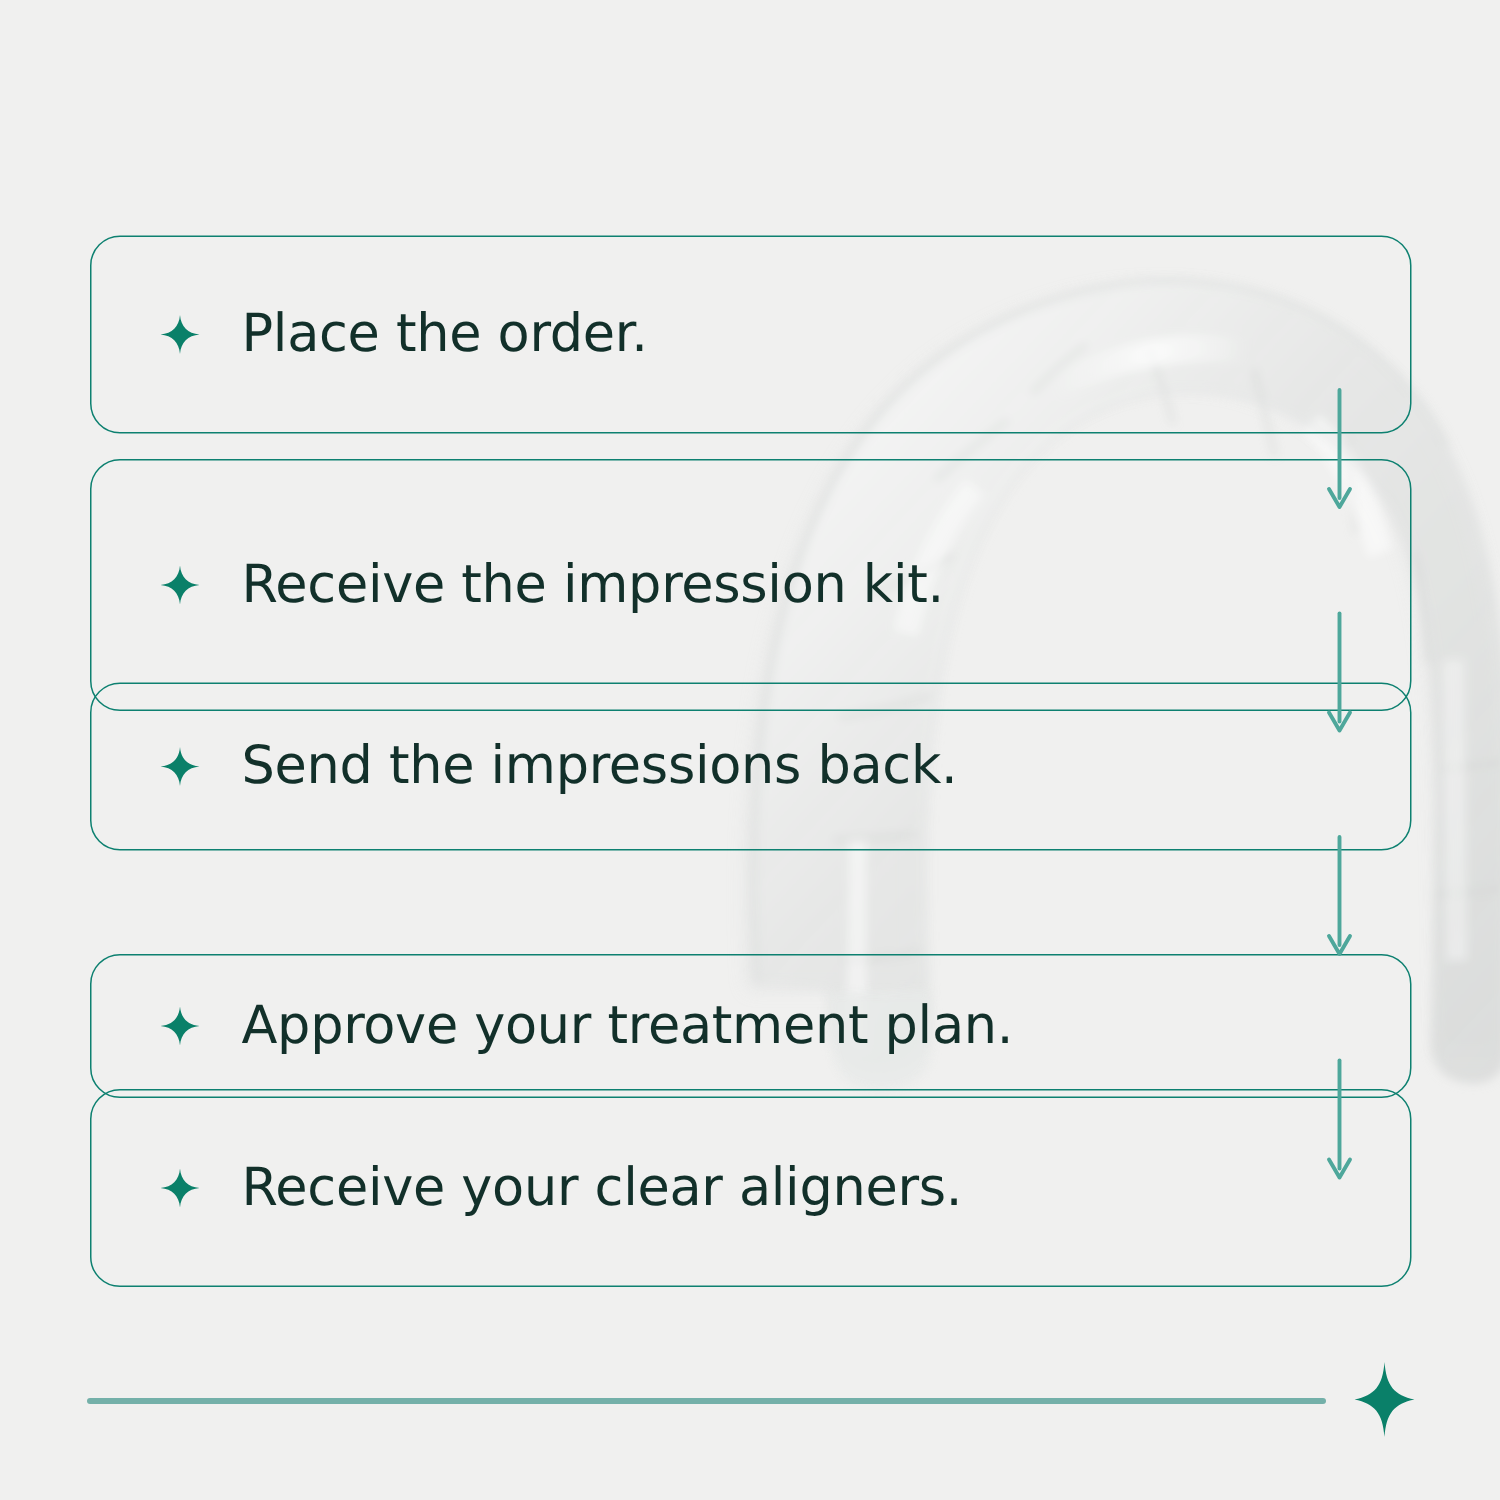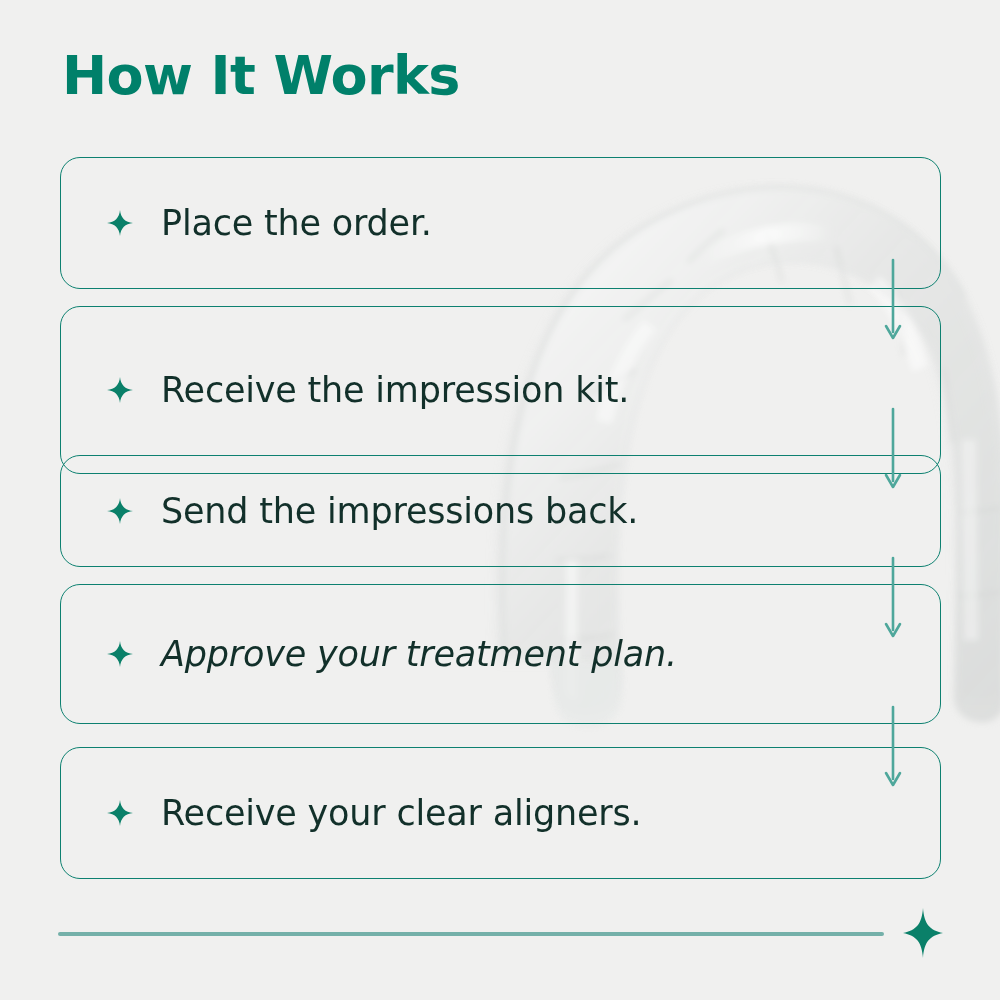--- a/index.html
+++ b/index.html
@@ -187,21 +187,20 @@
 
       <path d="M505,655 C494,462 527,296 646,226 C768,154 908,186 965,297" stroke="#dcdedd" stroke-width="3" fill="none" opacity="0.8"></path>
       <path d="M619,655 C609,468 636,332 718,282 C786,240 876,260 922,332" stroke="#e4e6e5" stroke-width="2.4" fill="none" opacity="0.75"></path>
     </g>
 
     <g filter="url(#softBlur)" opacity="0.9">
       <path d="M552,662 C552,700 556,716 568,722 C588,732 614,726 620,706 C624,690 622,676 620,660 Z" fill="#e8eae9" opacity="0.9"></path>
     </g>
   </svg>
 
-  <h1 class="page-title">How It Works</h1>
 
   <div class="steps">
 
     <div class="step-card" style="top:157px; height:132px;">
       <svg class="step-bullet" viewBox="0 0 24 24" xmlns="http://www.w3.org/2000/svg" aria-hidden="true">
         <path d="M12 0 C12.6 7.2 16.8 11.4 24 12 C16.8 12.6 12.6 16.8 12 24 C11.4 16.8 7.2 12.6 0 12 C7.2 11.4 11.4 7.2 12 0 Z" fill="#0a8069"></path>
       </svg>
       <span class="step-label">Place the order.</span>
     </div>
 
@@ -212,28 +211,28 @@
       <span class="step-label">Receive the impression kit.</span>
     </div>
 
     <div class="step-card" style="top:455px; height:112px;">
       <svg class="step-bullet" viewBox="0 0 24 24" xmlns="http://www.w3.org/2000/svg" aria-hidden="true">
         <path d="M12 0 C12.6 7.2 16.8 11.4 24 12 C16.8 12.6 12.6 16.8 12 24 C11.4 16.8 7.2 12.6 0 12 C7.2 11.4 11.4 7.2 12 0 Z" fill="#0a8069"></path>
       </svg>
       <span class="step-label">Send the impressions back.</span>
     </div>
 
-    <div class="step-card" style="top:584px; height:140px;font-style:italic;">
+    <div class="step-card" style="top:636px; height:96px;">
       <svg class="step-bullet" viewBox="0 0 24 24" xmlns="http://www.w3.org/2000/svg" aria-hidden="true">
         <path d="M12 0 C12.6 7.2 16.8 11.4 24 12 C16.8 12.6 12.6 16.8 12 24 C11.4 16.8 7.2 12.6 0 12 C7.2 11.4 11.4 7.2 12 0 Z" fill="#0a8069"></path>
       </svg>
       <span class="step-label">Approve your treatment plan.</span>
     </div>
 
-    <div class="step-card" style="top:747px; height:132px;">
+    <div class="step-card" style="top:726px; height:132px;">
       <svg class="step-bullet" viewBox="0 0 24 24" xmlns="http://www.w3.org/2000/svg" aria-hidden="true">
         <path d="M12 0 C12.6 7.2 16.8 11.4 24 12 C16.8 12.6 12.6 16.8 12 24 C11.4 16.8 7.2 12.6 0 12 C7.2 11.4 11.4 7.2 12 0 Z" fill="#0a8069"></path>
       </svg>
       <span class="step-label">Receive your clear aligners.</span>
     </div>
   </div>
 
   <svg class="connector" style="left:873px; top:258px; width:40px; height:86px;" viewBox="0 0 40 86" xmlns="http://www.w3.org/2000/svg" aria-hidden="true">
     <line x1="20" y1="2" x2="20" y2="74" stroke="#4ea79b" stroke-width="2.6" stroke-linecap="round"></line>
     <path d="M13 68 L20 80 L27 68" fill="none" stroke="#4ea79b" stroke-width="2.6" stroke-linecap="round" stroke-linejoin="round"></path>

